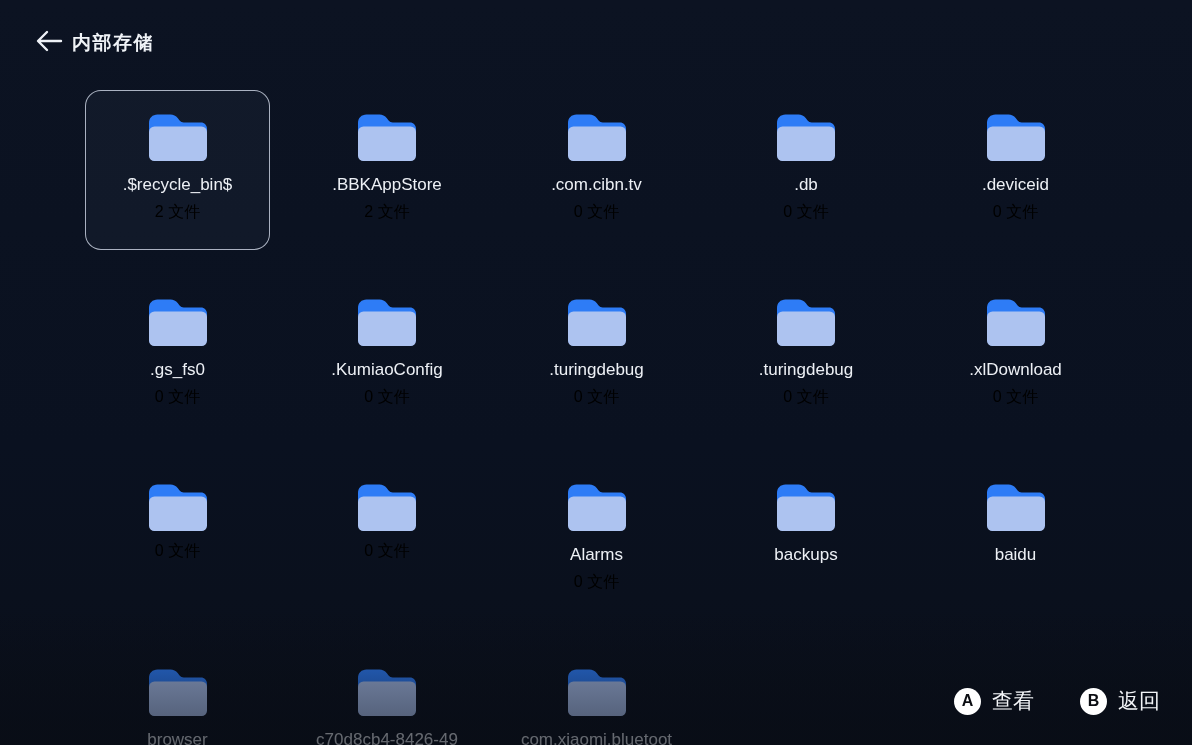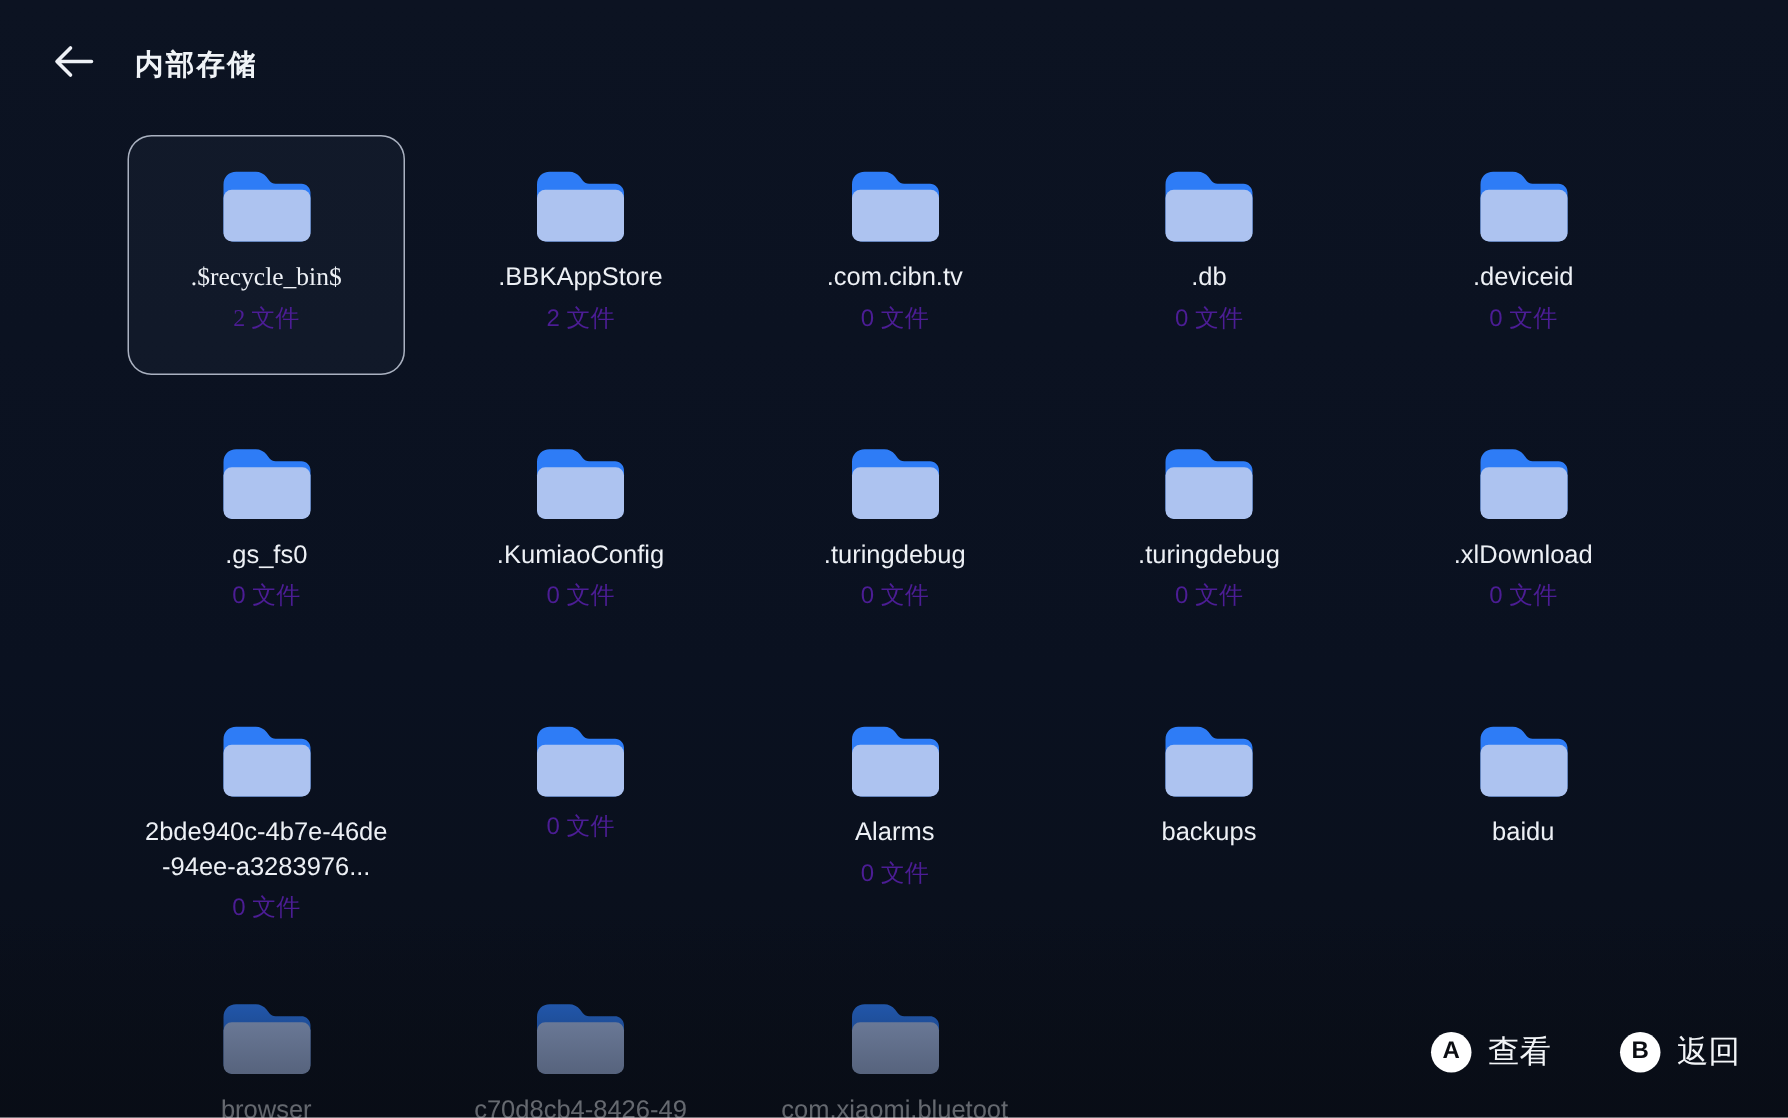--- a/index.html
+++ b/index.html
@@ -15,21 +15,21 @@
     font-family: "Liberation Sans", sans-serif;
   }
 
   
   .header {
     position: absolute;
     top: 30px;
     left: 34px;
     display: flex;
     align-items: center;
-    gap: 26px;
+    gap: 8px;
     z-index: 20;
   }
   .back-btn {
     width: 30px;
     height: 26px;
     display: flex;
     align-items: center;
     justify-content: center;
     cursor: pointer;
   }
@@ -59,41 +59,40 @@
     border: 1.5px solid transparent;
     display: flex;
     flex-direction: column;
     align-items: center;
     padding-top: 19px;
     cursor: pointer;
   }
   .tile.selected {
     border-color: rgba(214, 222, 236, 0.78);
     background: rgba(140, 160, 200, 0.05);
-    font-family: Liberation Serif, serif;
   }
   .folder-icon {
     width: 66px;
     height: 55px;
     flex: 0 0 auto;
   }
   .folder-icon svg { display: block; }
   .folder-name {
     margin-top: 8px;
     max-width: 162px;
     font-size: 17px;
     line-height: 23px;
     color: #edf0f5;
     text-align: center;
     word-break: break-all;
   }
   .folder-count {
     margin-top: 6px;
     font-size: 16px;
-    color: #4c1d95;
+    color: #000000;
     min-height: 16px;
   }
 
   
   .bottom-fade {
     position: absolute;
     left: 0; right: 0; bottom: 0;
     height: 135px;
     background: linear-gradient(180deg, rgba(8,12,20,0) 0%, rgba(8,12,20,0.42) 55%, rgba(8,12,20,0.62) 100%);
     pointer-events: none;
@@ -259,21 +258,20 @@
     <div class="folder-count">0 文件</div>
   </div>
 
   <div class="tile">
     <span class="folder-icon">
       <svg viewBox="0 0 66 55" width="66" height="55">
         <path d="M4 13 C4 8 7.5 4.5 12.5 4.5 L25.5 4.5 C28.3 4.5 31 5.8 32.7 8 L34.6 10.5 C35.6 11.8 37.1 12.5 38.7 12.5 L56 12.5 C59.3 12.5 62 15.2 62 18.5 L62 44 C62 48 59 51 55 51 L11 51 C7 51 4 48 4 44 Z" fill="var(--folder-tab)"></path>
         <rect x="4" y="16.5" width="58" height="34.5" rx="5.5" fill="var(--folder-body)"></rect>
       </svg>
     </span>
-    <div class="folder-name">2bde940c-4b7e-46de-94ee-a3283976...</div>
     <div class="folder-count">0 文件</div>
   </div>
 
   <div class="tile">
     <span class="folder-icon">
       <svg viewBox="0 0 66 55" width="66" height="55">
         <path d="M4 13 C4 8 7.5 4.5 12.5 4.5 L25.5 4.5 C28.3 4.5 31 5.8 32.7 8 L34.6 10.5 C35.6 11.8 37.1 12.5 38.7 12.5 L56 12.5 C59.3 12.5 62 15.2 62 18.5 L62 44 C62 48 59 51 55 51 L11 51 C7 51 4 48 4 44 Z" fill="var(--folder-tab)"></path>
         <rect x="4" y="16.5" width="58" height="34.5" rx="5.5" fill="var(--folder-body)"></rect>
       </svg>
     </span>

